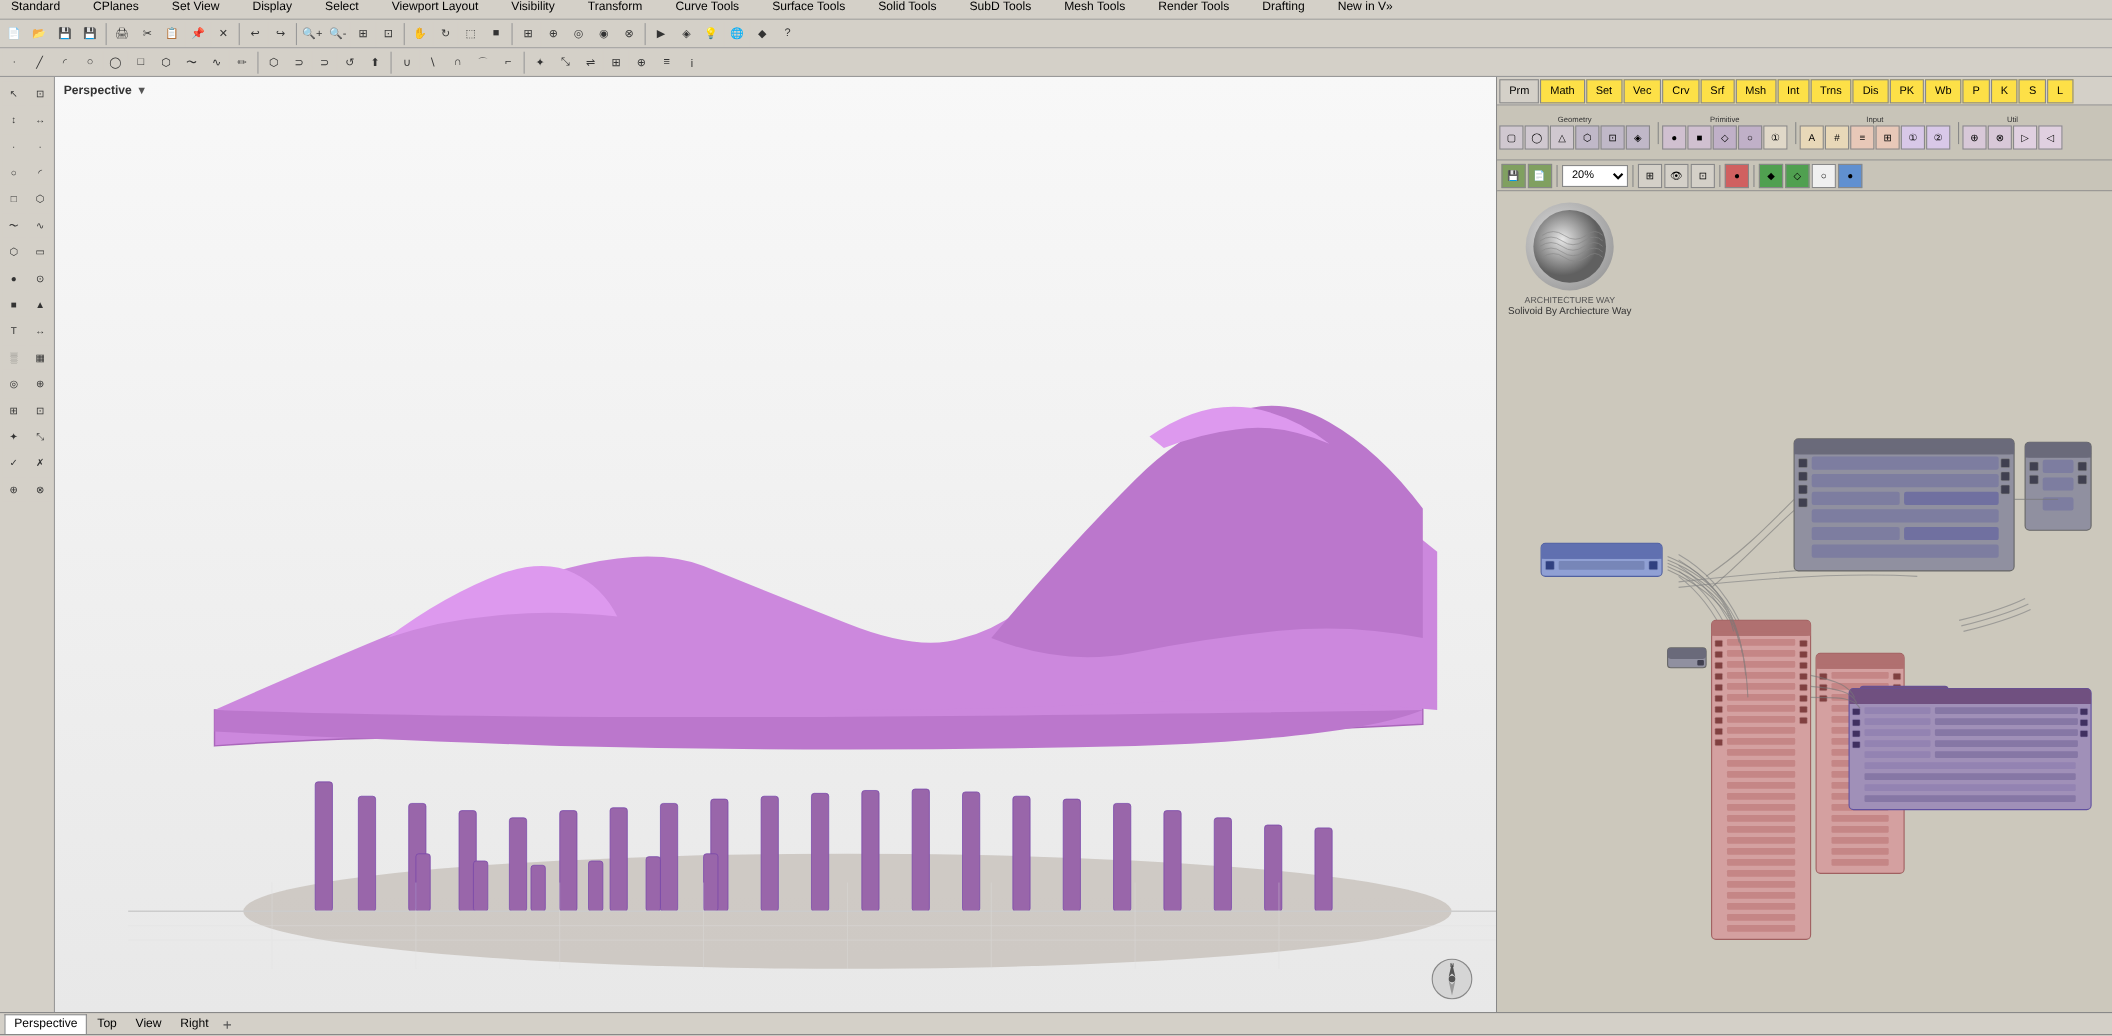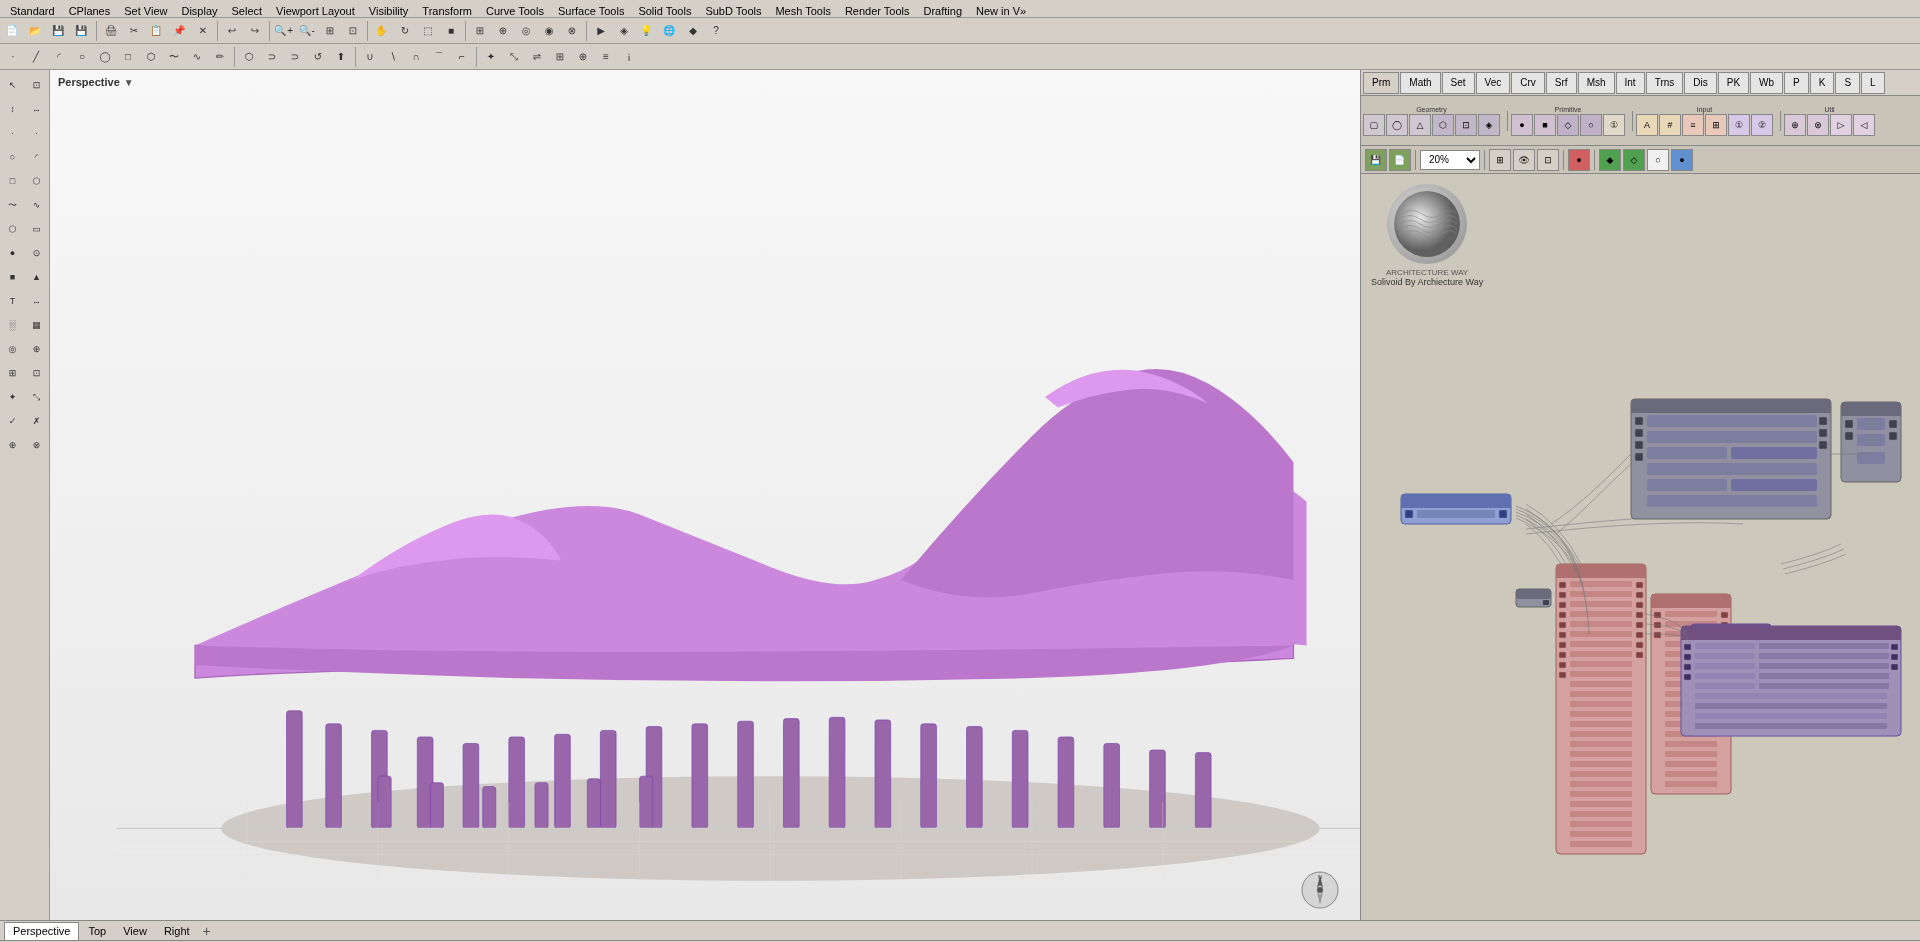--- a/index.html
+++ b/index.html
@@ -1,21 +1,21 @@
 <!DOCTYPE html>
 <html><head>
   <meta charset="utf-8">
   <style>
     * { margin: 0; padding: 0; box-sizing: border-box; }
     body { width: 1920px; height: 942px; overflow: hidden; font-family: 'Segoe UI', Arial, sans-serif; font-size: 11px; background: #c8c8c8; }
 
     
     #menu-bar {
-      width: 100%; height: 18px; background: #d4d0c8; display: flex; align-items: flex-end;
-      border-bottom: 1px solid #999; padding: 0 4px; gap: 2px;
+      width: 100%; height: 18px; background: #d4d0c8; display: flex; align-items: flex-start;
+      border-bottom: 1px solid #999; padding: 0 4px; gap: 18px;
     }
     .menu-item { padding: 0 6px; font-size: 11px; color: #000; cursor: pointer; white-space: nowrap; }
 
     
     .toolbar-row {
       width: 100%; height: 26px; background: #d4d0c8; display: flex; align-items: center;
       border-bottom: 1px solid #999; padding: 0 2px; gap: 1px;
     }
     .tb-btn {
       width: 22px; height: 22px; background: #d4d0c8; border: 1px solid transparent;
@@ -65,21 +65,21 @@
       display: flex; flex-direction: column;
     }
 
     
     #gh-toolbar {
       height: 26px; background: #d4d0c8; border-bottom: 1px solid #888;
       display: flex; align-items: center; padding: 0 2px; gap: 1px;
       flex-wrap: wrap;
     }
     .gh-tab {
-      padding: 0 8px; height: 22px; background: #e5e5e5; border: 1px solid #888;
+      padding: 0 8px; height: 22px; background: #fde047; border: 1px solid #888;
       font-size: 10px; cursor: pointer; display: flex; align-items: center;
     }
     .gh-tab.active { background: #d4d0c8; }
 
     
     #gh-toolbar2 {
       height: 28px; background: #c8c4b8; border-bottom: 1px solid #888;
       display: flex; align-items: center; padding: 0 4px; gap: 2px;
     }
     .gh-tb2-btn {

